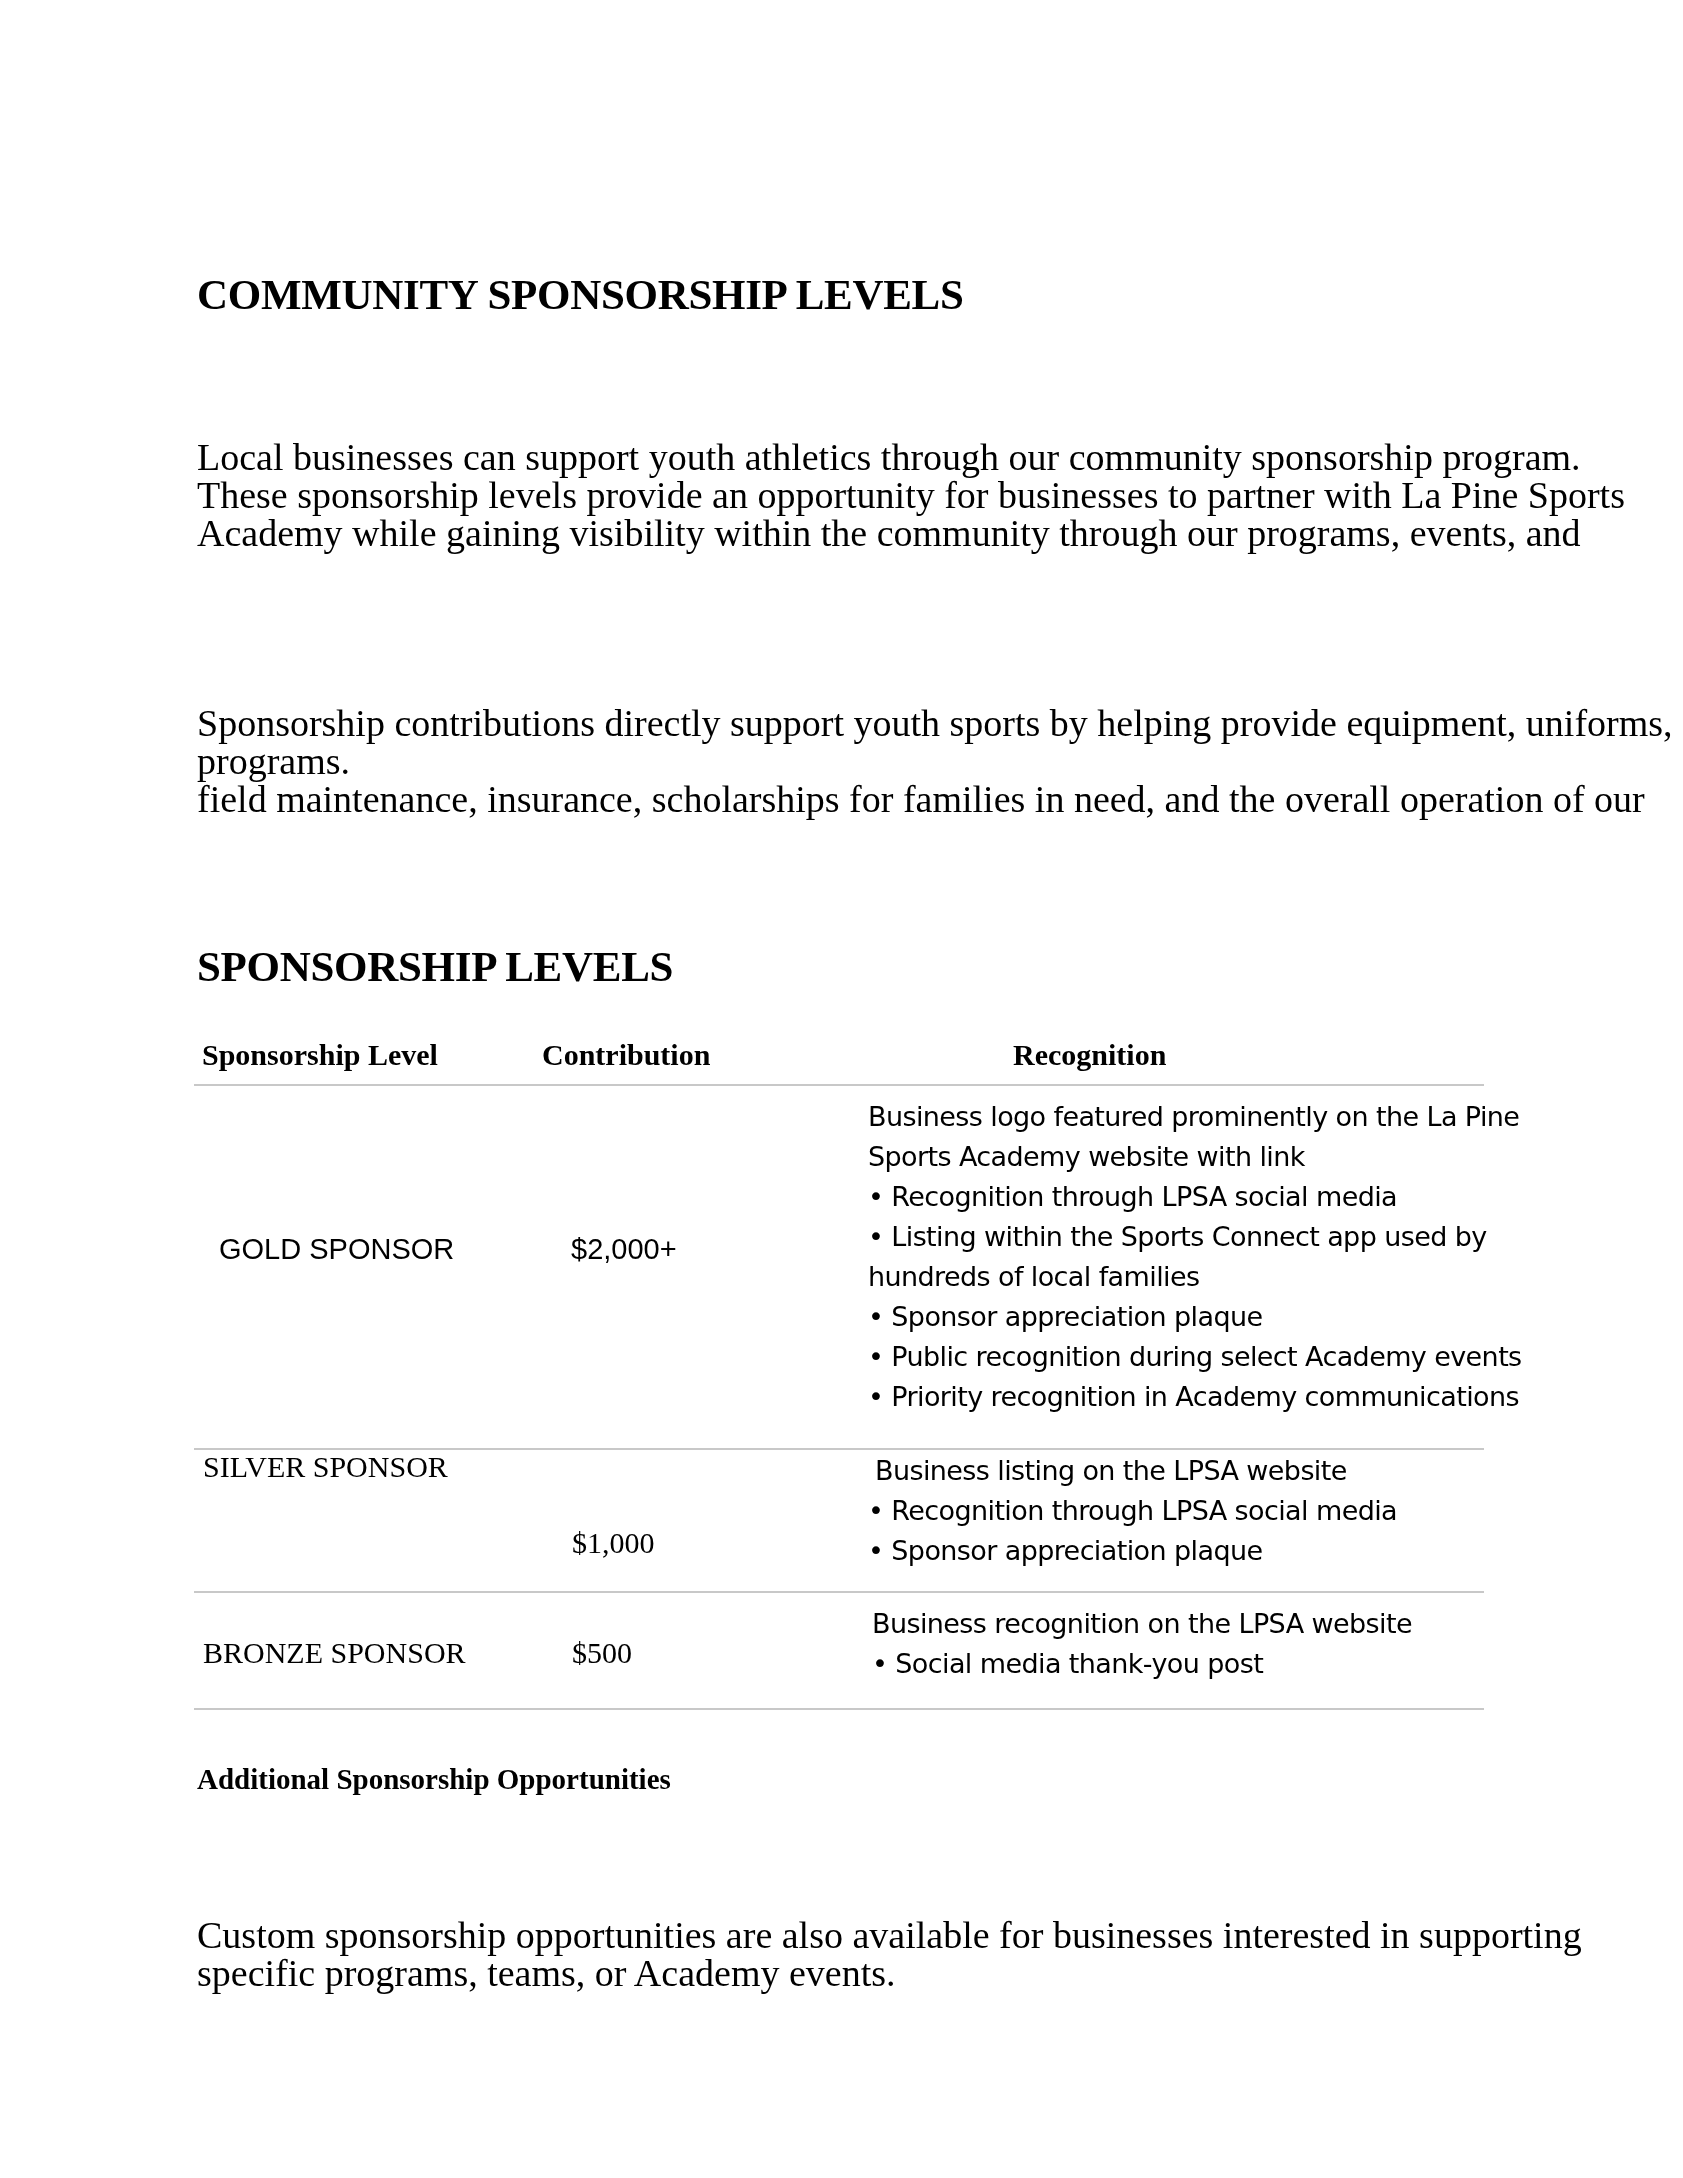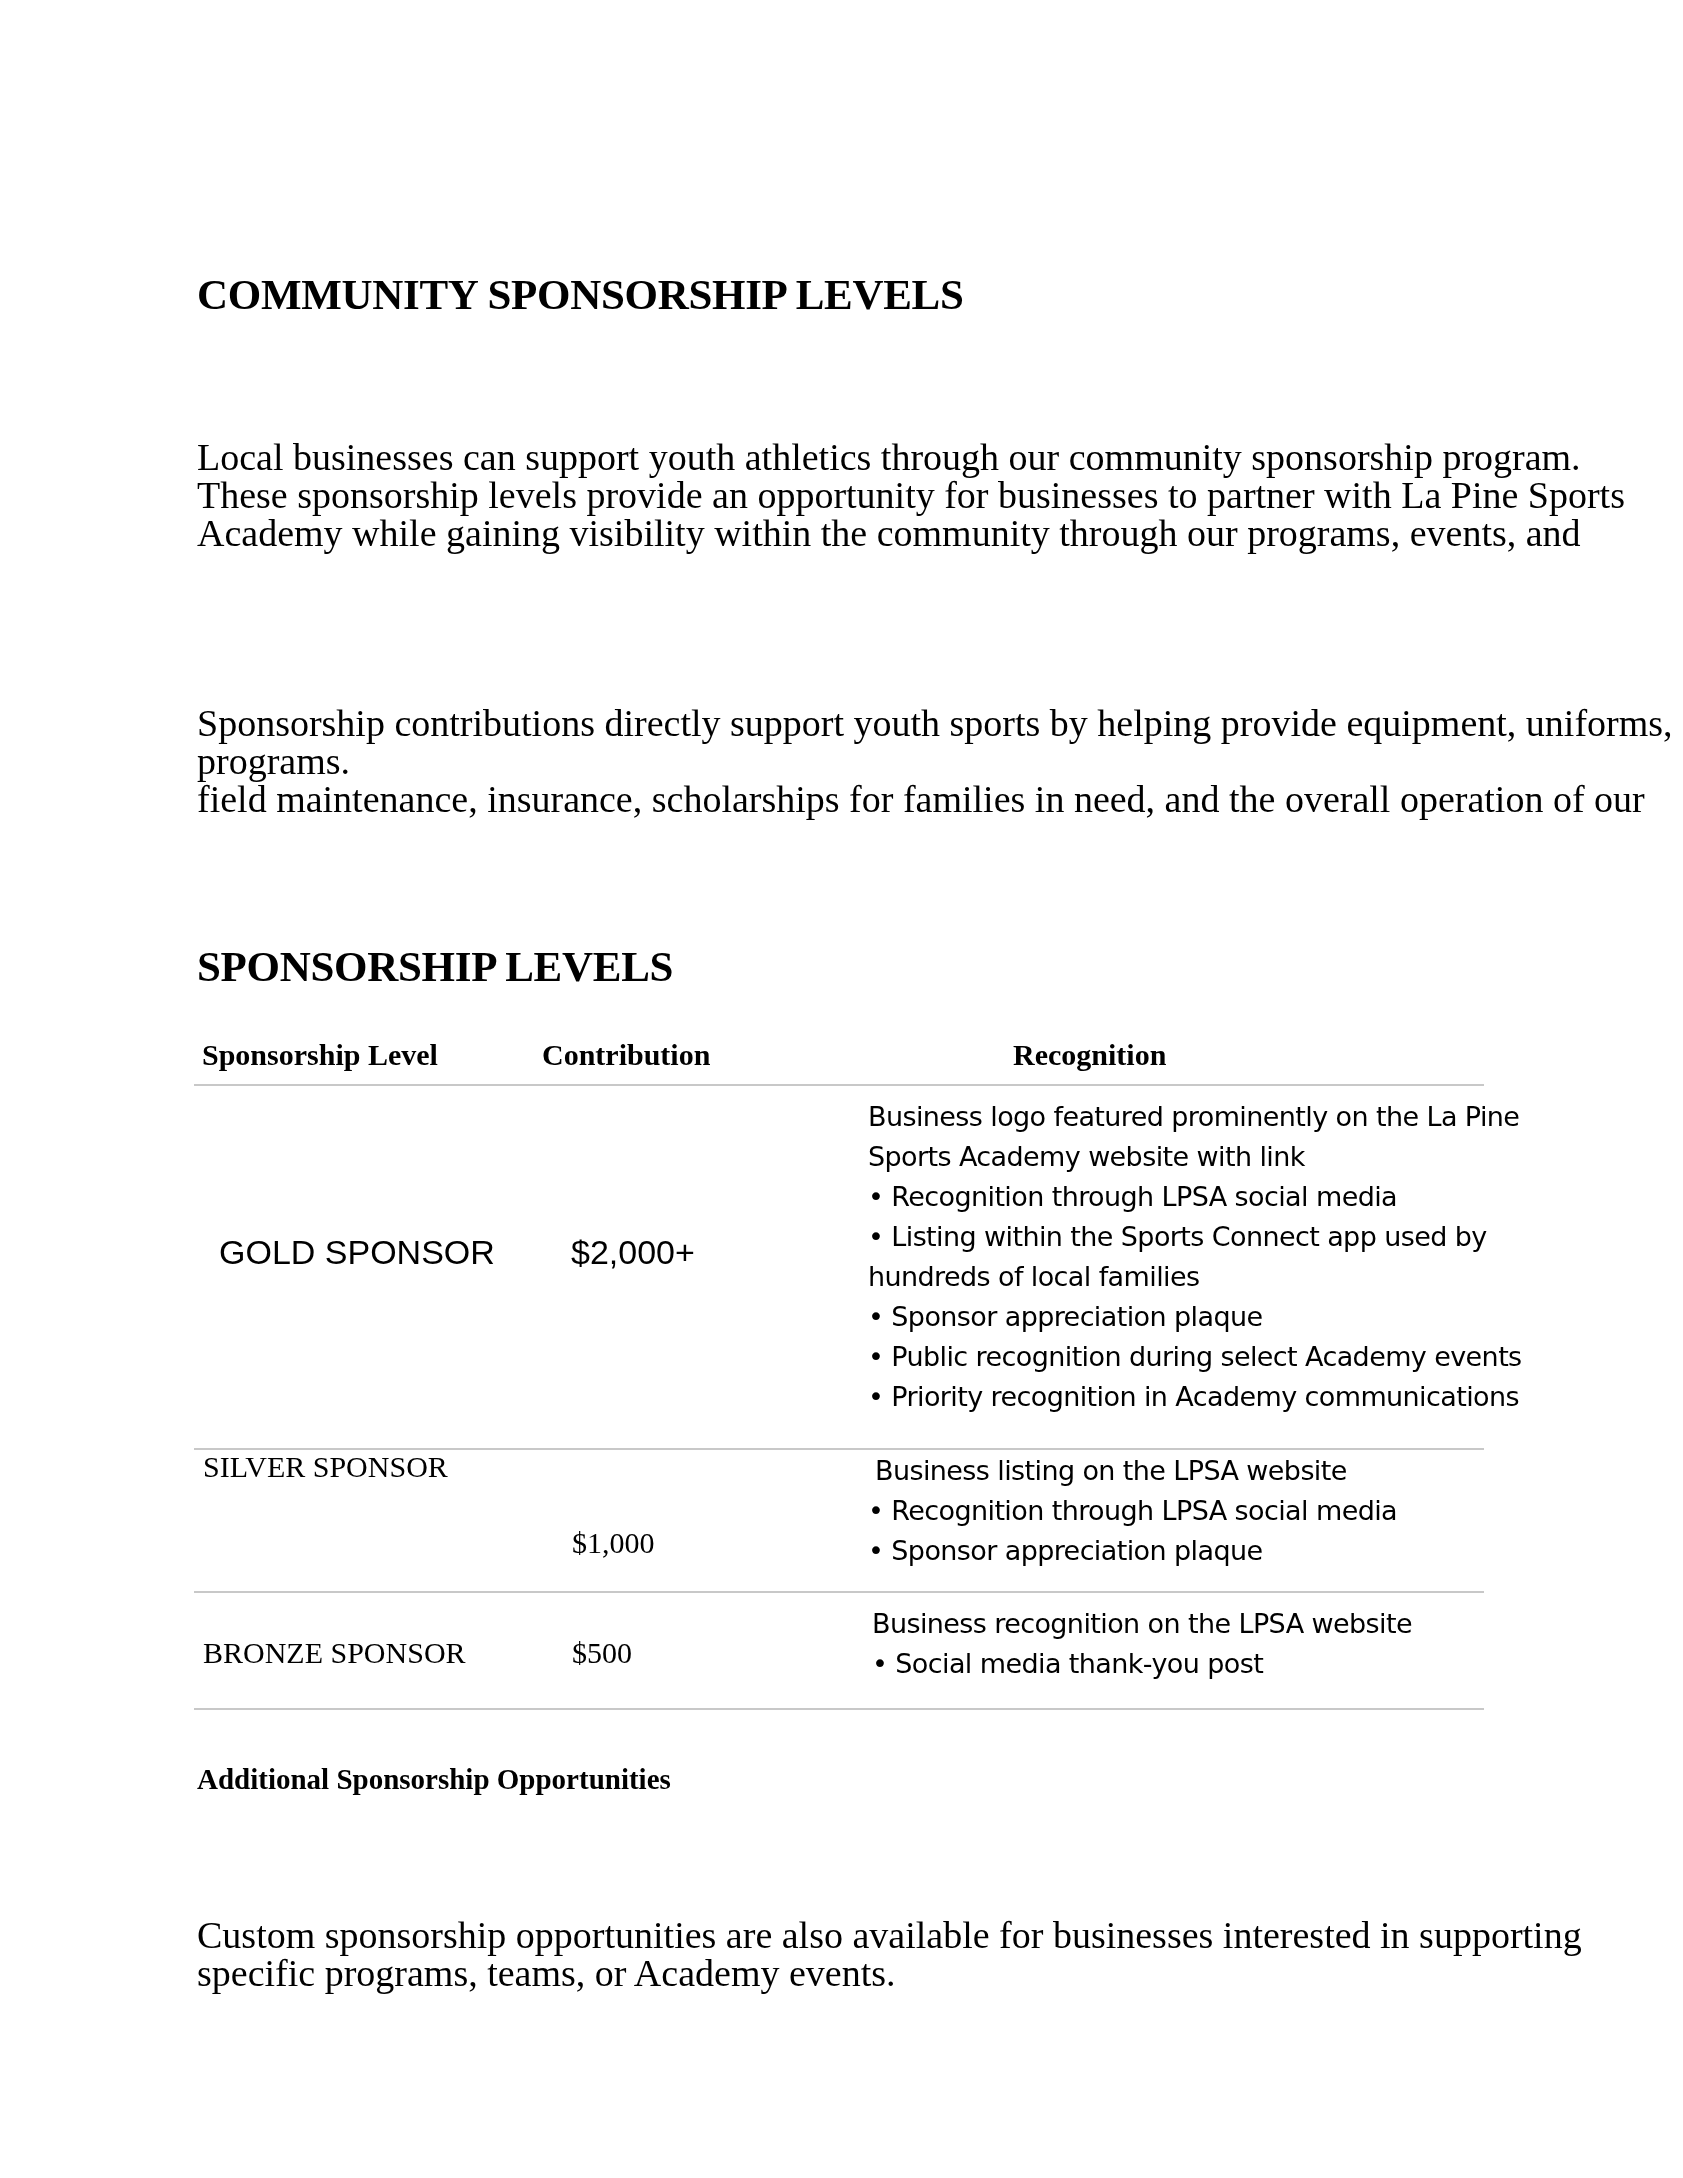--- a/index.html
+++ b/index.html
@@ -26,21 +26,21 @@
   .para .line { display: block; white-space: nowrap; }
   #p1 { top: 438px; }
   #p2 { top: 704px; }
 
   .th {
     top: 1040px; font-size: 30px; font-weight: bold; white-space: nowrap; line-height: 1;
   }
   .rule { left: 194px; width: 1290px; height: 2px; background: #c8c8c8; }
   .level-sans {
     font-family: "Liberation Sans", "DejaVu Sans", sans-serif;
-    font-size: 34px; white-space: nowrap; line-height: 1;
+    font-size: 29px; white-space: nowrap; line-height: 1;
   }
   .level-serif {
     font-family: "Liberation Serif", "DejaVu Serif", serif;
     font-size: 30px; white-space: nowrap; line-height: 1;
   }
   .recog {
     font-family: "DejaVu Sans", "Liberation Sans", sans-serif;
     font-size: 27px; line-height: 40px; white-space: nowrap;
     letter-spacing: -0.6px;
   }

